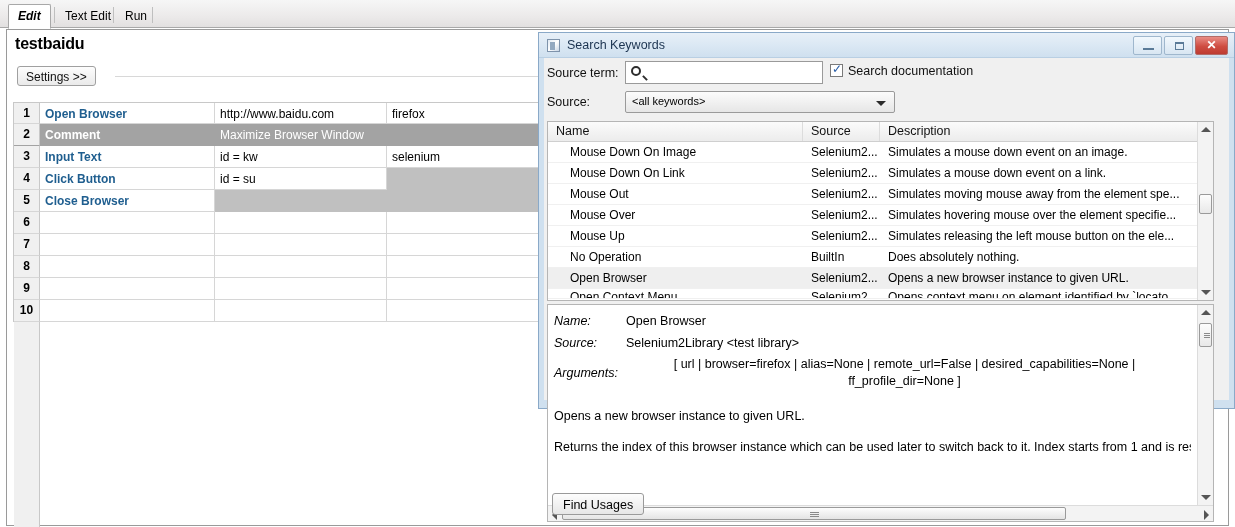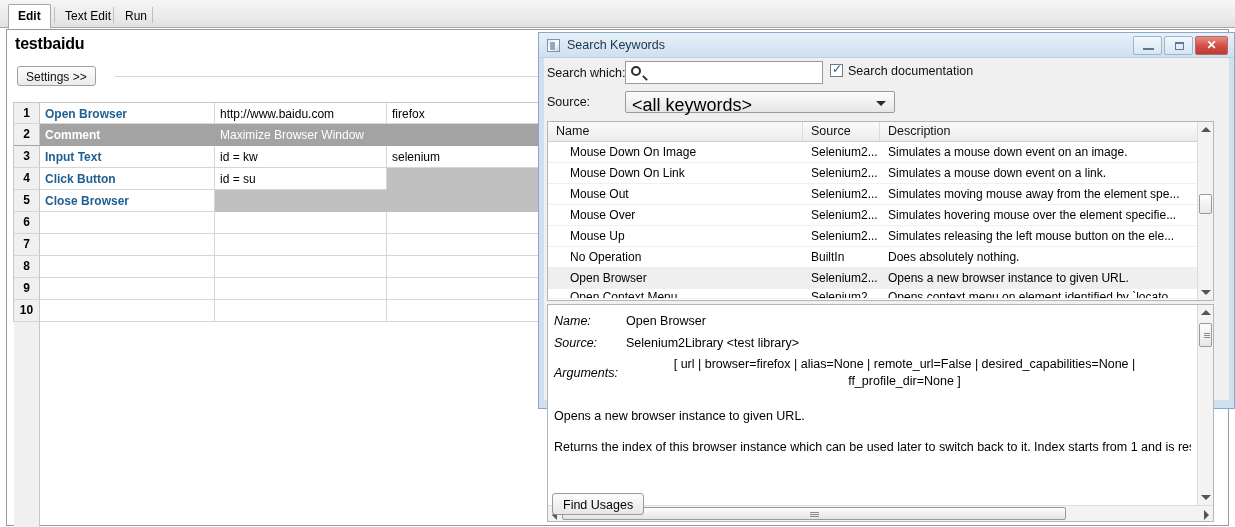--- a/index.html
+++ b/index.html
@@ -27,20 +27,21 @@
     padding: 4px 9px 0 9px;
     font-size: 12px; line-height: 15px;
     color: #000; white-space: nowrap;
   }
   .tab.active {
     background: #ffffff;
     border: 1px solid #a8a8a8; border-bottom: 1px solid #ffffff;
     font-weight: bold;
     top: 4px; height: 25px;
     border-radius: 2px 2px 0 0;
+    font-style: italic;
   }
   .tabsep { position: absolute; top: 7px; width: 1px; height: 16px; background: #bfbfbf; }
 
   .editor-body {
     position: absolute; left: 6px; top: 29px; width: 1223px; height: 497px;
     border: 1px solid #9a9a9a; background: #ffffff;
   }
   .title-name {
     position: absolute; left: 8px; top: 5px;
     font-size: 16px; font-weight: bold; letter-spacing: -0.2px;
@@ -156,21 +157,21 @@
   }
   .chk-label { position: absolute; left: 301px; top: 3px; }
 
   .row-source { position: absolute; left: 3px; top: 32px; width: 680px; height: 24px; }
   .source-label { position: absolute; left: 0; top: 4px; }
   .combo {
     position: absolute; left: 78px; top: 0; width: 270px; height: 22px;
     background: linear-gradient(to bottom,#fcfcfc,#e6e6e6);
     border: 1px solid #9a9a9a; border-radius: 2px;
   }
-  .combo-val { position: absolute; left: 6px; top: 3px; font-size: 18px; }
+  .combo-val { position: absolute; left: 6px; top: 3px; font-size: 11px; }
   .combo-arrow {
     position: absolute; right: 8px; top: 9px;
     width: 0; height: 0; border-left: 5px solid transparent; border-right: 5px solid transparent;
     border-top: 5px solid #2b2b2b;
   }
 
   
   .listbox {
     position: absolute; left: 3px; top: 62px; width: 667px; height: 180px;
     background: #fff; border: 1px solid #b5b5b5;
@@ -349,21 +350,21 @@
         </div>
         <div class="wbtn close">
           <div class="close-g">✕</div>
         </div>
       </div>
     </div>
 
     <div class="dlg-body">
 
       <div class="row-search">
-        <div class="lbl search-label">Search which:</div>
+        <div class="lbl search-label">Source term:</div>
         <div class="search-input">
           <div class="search-ico"></div>
         </div>
         <div class="chk-box"></div>
         <div class="lbl chk-label">Search documentation</div>
       </div>
 
       <div class="row-source">
         <div class="lbl source-label">Source:</div>
         <div class="combo">

